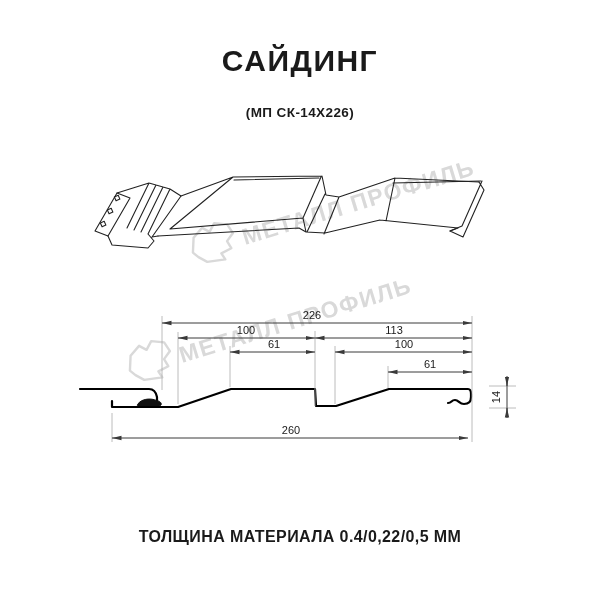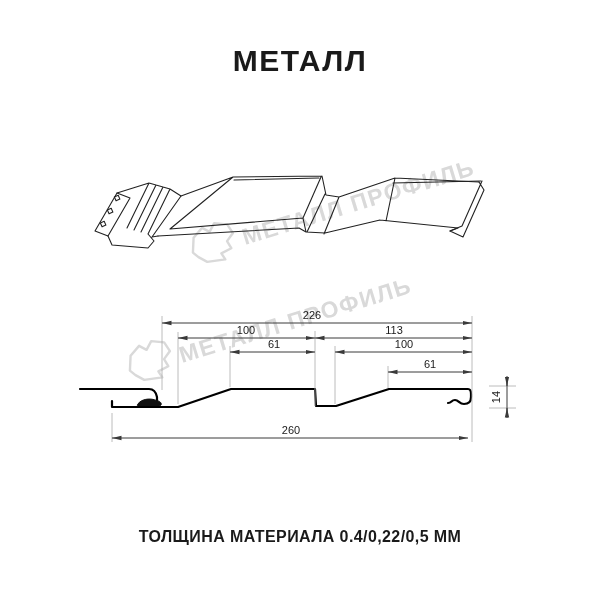--- a/index.html
+++ b/index.html
@@ -19,21 +19,22 @@
   .profile{fill:none;stroke:#000000;stroke-width:2.2;stroke-linejoin:round;stroke-linecap:round;}
   .ext{stroke:#ababab;stroke-width:0.8;}
   .dim{stroke:#3a3a3a;stroke-width:1;}
   .dim-label{font-family:"Liberation Sans",sans-serif;font-size:11px;fill:#1a1a1a;text-anchor:middle;}
 </style>
 </head>
 <body>
 
 <div class="sheet">
 
-  <div class="hdr hdr-title">МЕТАЛЛ</div>
+  <div class="hdr hdr-title">САЙДИНГ</div>
+  <div class="hdr hdr-model">(МП СК-14Х226)</div>
 
   <svg class="draw" width="600" height="600" viewBox="0 0 600 600">
     <defs>
       <marker id="arr" viewBox="0 0 10 6" refX="9.5" refY="3" markerWidth="10" markerHeight="6" orient="auto-start-reverse" markerUnits="userSpaceOnUse">
         <path d="M0,0.8 L9.5,3 L0,5.2 Z" fill="#3a3a3a"></path>
       </marker>
     </defs>
 
     <g transform="translate(197,266) rotate(-17)">
       <path class="wm-logo" d="M0,-14 L5,-28 L16,-35 L22,-29 L29,-36 L41,-31 L44,-21 L36,-15 L38,-7 L27,-5 L29,2 L11,-1 L4,-8 Z"></path>

